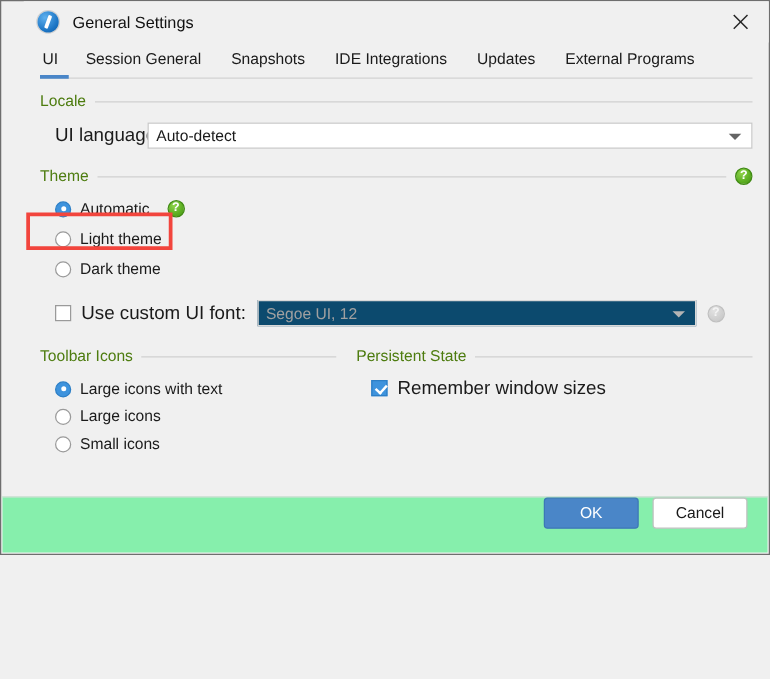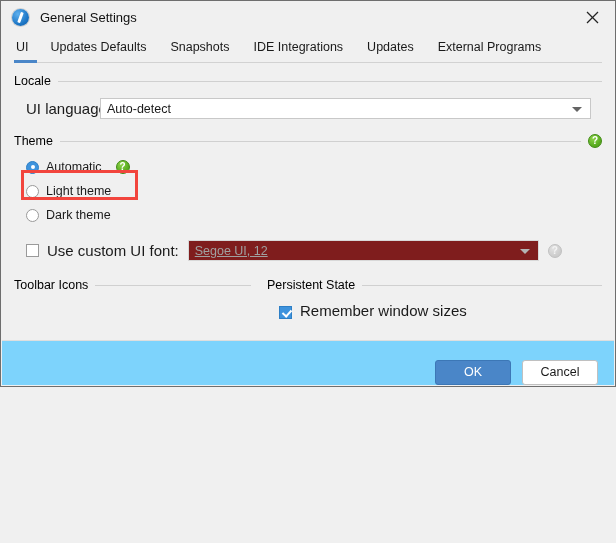--- a/index.html
+++ b/index.html
@@ -11,24 +11,25 @@
     height: 543px;
     background: #f0f0f0;
     font-family: "Liberation Sans", sans-serif;
     font-size: 12px;
     color: #1a1a1a;
     overflow: hidden;
   }
   .dialog {
     position: relative;
     width: 616px;
-    height: 387px;
+    height: 444px;
     box-sizing: border-box;
     background: #f0f0f0;
     border: 1px solid #6e6e6e;
+    padding-left: 18px;
   }
 
   
   .titlebar {
     position: relative;
     height: 33px;
     background: #f0f0f0;
     display: flex;
     align-items: center;
   }
@@ -120,21 +121,21 @@
     margin-top: 12px;
   }
   .group-head {
     display: flex;
     align-items: center;
     gap: 7px;
     height: 16px;
   }
   .group-title {
     font-size: 12.5px;
-    color: #000000;
+    color: #4d7c0f;
     white-space: nowrap;
   }
   .group-rule {
     flex: 1 1 auto;
     height: 1px;
     background: #d0d0d0;
   }
 
   
   .help-icon {
@@ -175,24 +176,23 @@
     background: #ffffff;
     border: 1px solid #c8c8c8;
     box-sizing: border-box;
     display: flex;
     align-items: center;
     padding-left: 6px;
     font-size: 12.5px;
     color: #1a1a1a;
   }
   .combo.disabled {
-    background: #7f1d1d;
+    background: #0c4a6e;
     border-color: #d8d8d8;
     color: #a0a0a0;
-    text-decoration: underline;
   }
   .combo-arrow {
     position: absolute;
     right: 8px;
     top: 50%;
     margin-top: -2px;
     width: 0; height: 0;
     border-left: 5px solid transparent;
     border-right: 5px solid transparent;
     border-top: 5px solid #646464;
@@ -288,24 +288,24 @@
     z-index: 5;
   }
 
   
   .footer {
     position: absolute;
     left: 1px;
     right: 1px;
     bottom: 1px;
     height: 45px;
-    background: #7dd3fc;
+    background: #86efac;
     border-top: 1px solid #dedede;
     display: flex;
-    align-items: flex-end;
+    align-items: flex-start;
     justify-content: flex-end;
     padding-right: 16px;
     gap: 11px;
     box-sizing: border-box;
   }
   .btn.primary {
     background: #4a86c8;
     border: 1px solid #3c77b6;
     color: #ffffff;
     height: 25px;
@@ -327,21 +327,21 @@
     <div class="close-btn">
       <svg width="13" height="13" viewBox="0 0 13 13">
         <line x1="1" y1="1" x2="12" y2="12" stroke="#242424" stroke-width="1.2"></line>
         <line x1="12" y1="1" x2="1" y2="12" stroke="#242424" stroke-width="1.2"></line>
       </svg>
     </div>
   </div>
 
   <div class="tabbar">
     <div class="tab active"><span>UI</span></div>
-    <div class="tab"><span>Updates Defaults</span></div>
+    <div class="tab"><span>Session General</span></div>
     <div class="tab"><span>Snapshots</span></div>
     <div class="tab"><span>IDE Integrations</span></div>
     <div class="tab"><span>Updates</span></div>
     <div class="tab"><span>External Programs</span></div>
   </div>
 
   <div class="content">
 
     <div class="group" style="margin-top:10px;">
       <div class="group-head">
@@ -392,28 +392,42 @@
 
     </div>
 
     <div style="display:flex; margin-top:16px;">
 
       <div style="width:237px;text-align:right;">
         <div class="group-head">
           <span class="group-title">Toolbar Icons</span>
           <span class="group-rule"></span>
         </div>
+        <div style="padding-left:12px; margin-top:7px;">
+          <div class="opt" style="height:22px;">
+            <span class="radio checked"></span>
+            <span class="opt-label">Large icons with text</span>
+          </div>
+          <div class="opt" style="height:22px;">
+            <span class="radio"></span>
+            <span class="opt-label">Large icons</span>
+          </div>
+          <div class="opt" style="height:22px;">
+            <span class="radio"></span>
+            <span class="opt-label">Small icons</span>
+          </div>
+        </div>
       </div>
 
       <div style="flex:1 1 auto; margin-left:16px;">
         <div class="group-head">
           <span class="group-title">Persistent State</span>
           <span class="group-rule"></span>
         </div>
-        <div class="row" style="padding-left:12px; margin-top:9px;align-items:flex-end;">
+        <div class="row" style="padding-left:12px; margin-top:9px;">
           <span class="cb checked"></span>
           <span class="field-label" style="margin-left:8px;">Remember window sizes</span>
         </div>
         <div class="row" style="padding-left:12px; margin-top:8px;">
         </div>
       </div>
 
     </div>
   </div>
 

